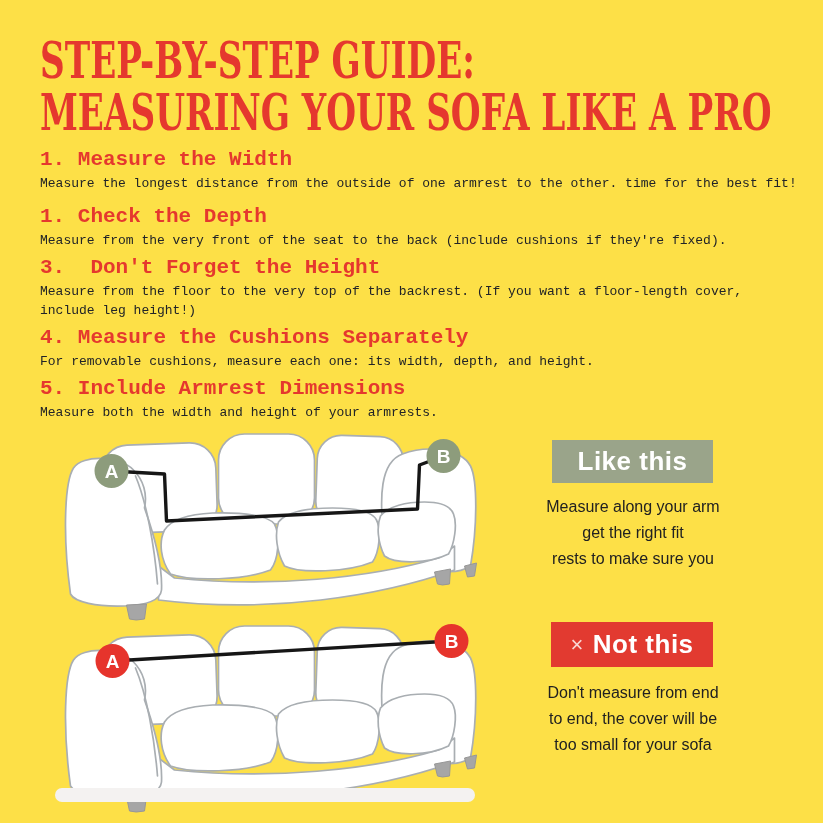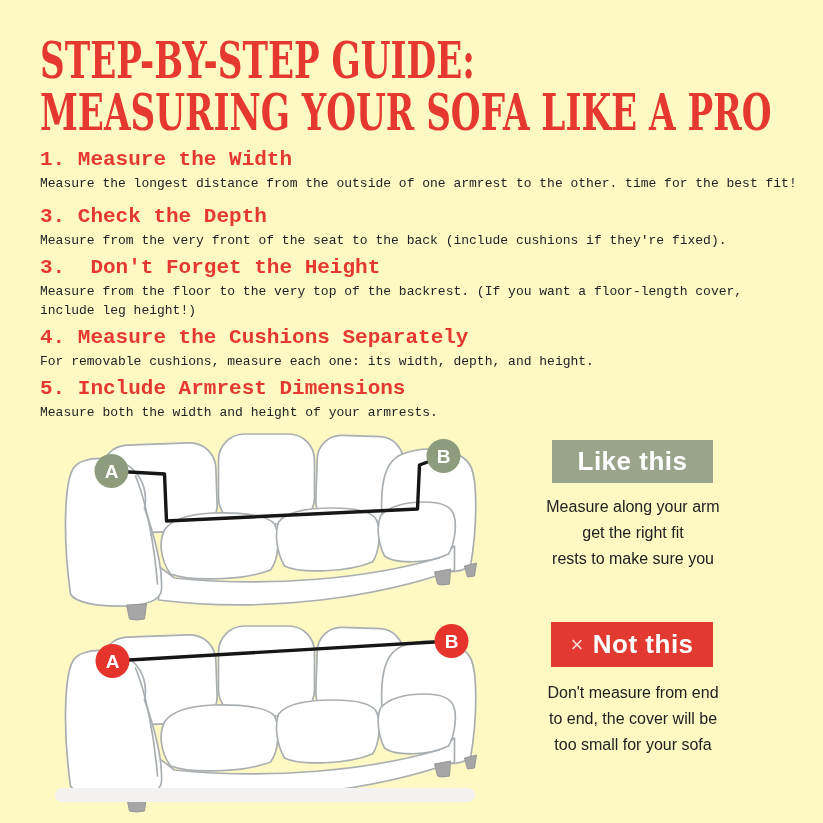--- a/index.html
+++ b/index.html
@@ -1,17 +1,17 @@
 <!DOCTYPE html>
 <html><head>
 <meta charset="utf-8">
 <style>
   html,body{margin:0;padding:0;background:#ffffff;}
   #canvas{
-    position:relative;width:823px;height:823px;background:#fef9c3;
+    position:relative;width:823px;height:823px;background:#fde047;
     overflow:hidden;font-family:"Liberation Sans",sans-serif;
   }
   
   .title{position:absolute;left:40px;top:34px;color:#e5382e;}
   .title-line{
     display:block;font-family:"DejaVu Serif",serif;font-weight:700;
     font-size:38px;line-height:40px;height:52px;letter-spacing:0px;
     transform:scale(0.9,1.32);transform-origin:left top;white-space:nowrap;
   }
   
@@ -56,21 +56,21 @@
     <span class="title-line">STEP-BY-STEP GUIDE:</span>
     <span class="title-line">MEASURING YOUR SOFA LIKE A PRO</span>
   </div>
 
   <div class="steps">
     <div class="step">
       <h3 class="step-heading">1. Measure the Width</h3>
       <p class="step-body">Measure the longest distance from the outside of one armrest to the other. time for the best fit!</p>
     </div>
     <div class="step">
-      <h3 class="step-heading">3. Check the Depth</h3>
+      <h3 class="step-heading">1. Check the Depth</h3>
       <p class="step-body">Measure from the very front of the seat to the back (include cushions if they're fixed).</p>
     </div>
     <div class="step">
       <h3 class="step-heading">3.  Don't Forget the Height</h3>
       <p class="step-body">Measure from the floor to the very top of the backrest. (If you want a floor-length cover, include leg height!)</p>
     </div>
     <div class="step">
       <h3 class="step-heading">4. Measure the Cushions Separately</h3>
       <p class="step-body">For removable cushions, measure each one: its width, depth, and height.</p>
     </div>

